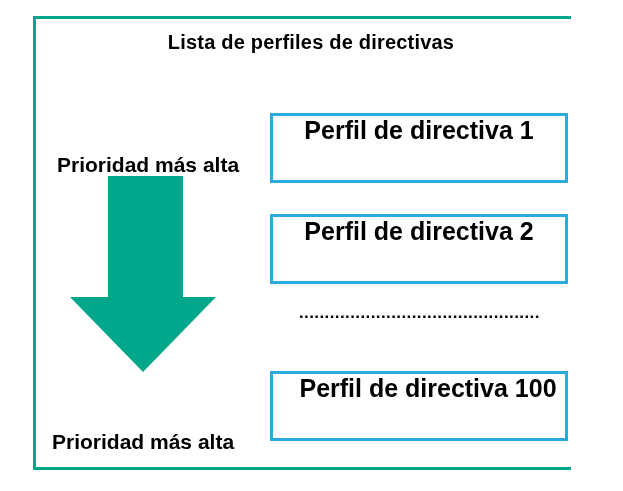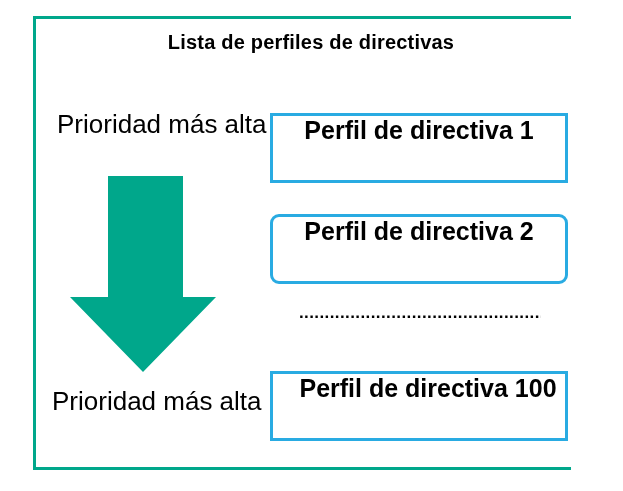--- a/index.html
+++ b/index.html
@@ -34,24 +34,25 @@
     left: 33px; top: 31px;
     width: 556px;
     text-align: center;
     font-size: 20px;
     font-weight: bold;
     letter-spacing: 0.2px;
     color: var(--text);
   }
   .label {
     position: absolute;
-    font-size: 26px;
-    font-weight: normal;
+    font-size: 21px;
+    font-weight: bold;
     white-space: nowrap;
     color: var(--text);
+    margin-top: 44px;
   }
   .label-high { left: 57px; top: 109px; }
   .label-low  { left: 52px; top: 386px; }
   .arrow-svg {
     position: absolute;
     left: 70px; top: 176px;
     width: 146px; height: 196px;
     display: block;
   }
   .arrow-svg polygon { fill: var(--arrow); }
@@ -63,21 +64,21 @@
     background: var(--background);
     display: flex;
     align-items: flex-start;
     justify-content: center;
     font-size: 25px;
     font-weight: bold;
     white-space: nowrap;
     color: var(--text);
   }
   .box-1 { top: 113px; }
-  .box-2 { top: 214px; border-radius: 9px; }
+  .box-2 { top: 214px; }
   .box-3 { top: 371px; padding-left: 18px; }
   .dots {
     position: absolute;
     left: 299px; top: 303px;
     width: 242px; height: 24px;
     overflow: hidden;
     font-size: 17px;
     font-weight: bold;
     letter-spacing: 0.4px;
     white-space: nowrap;

